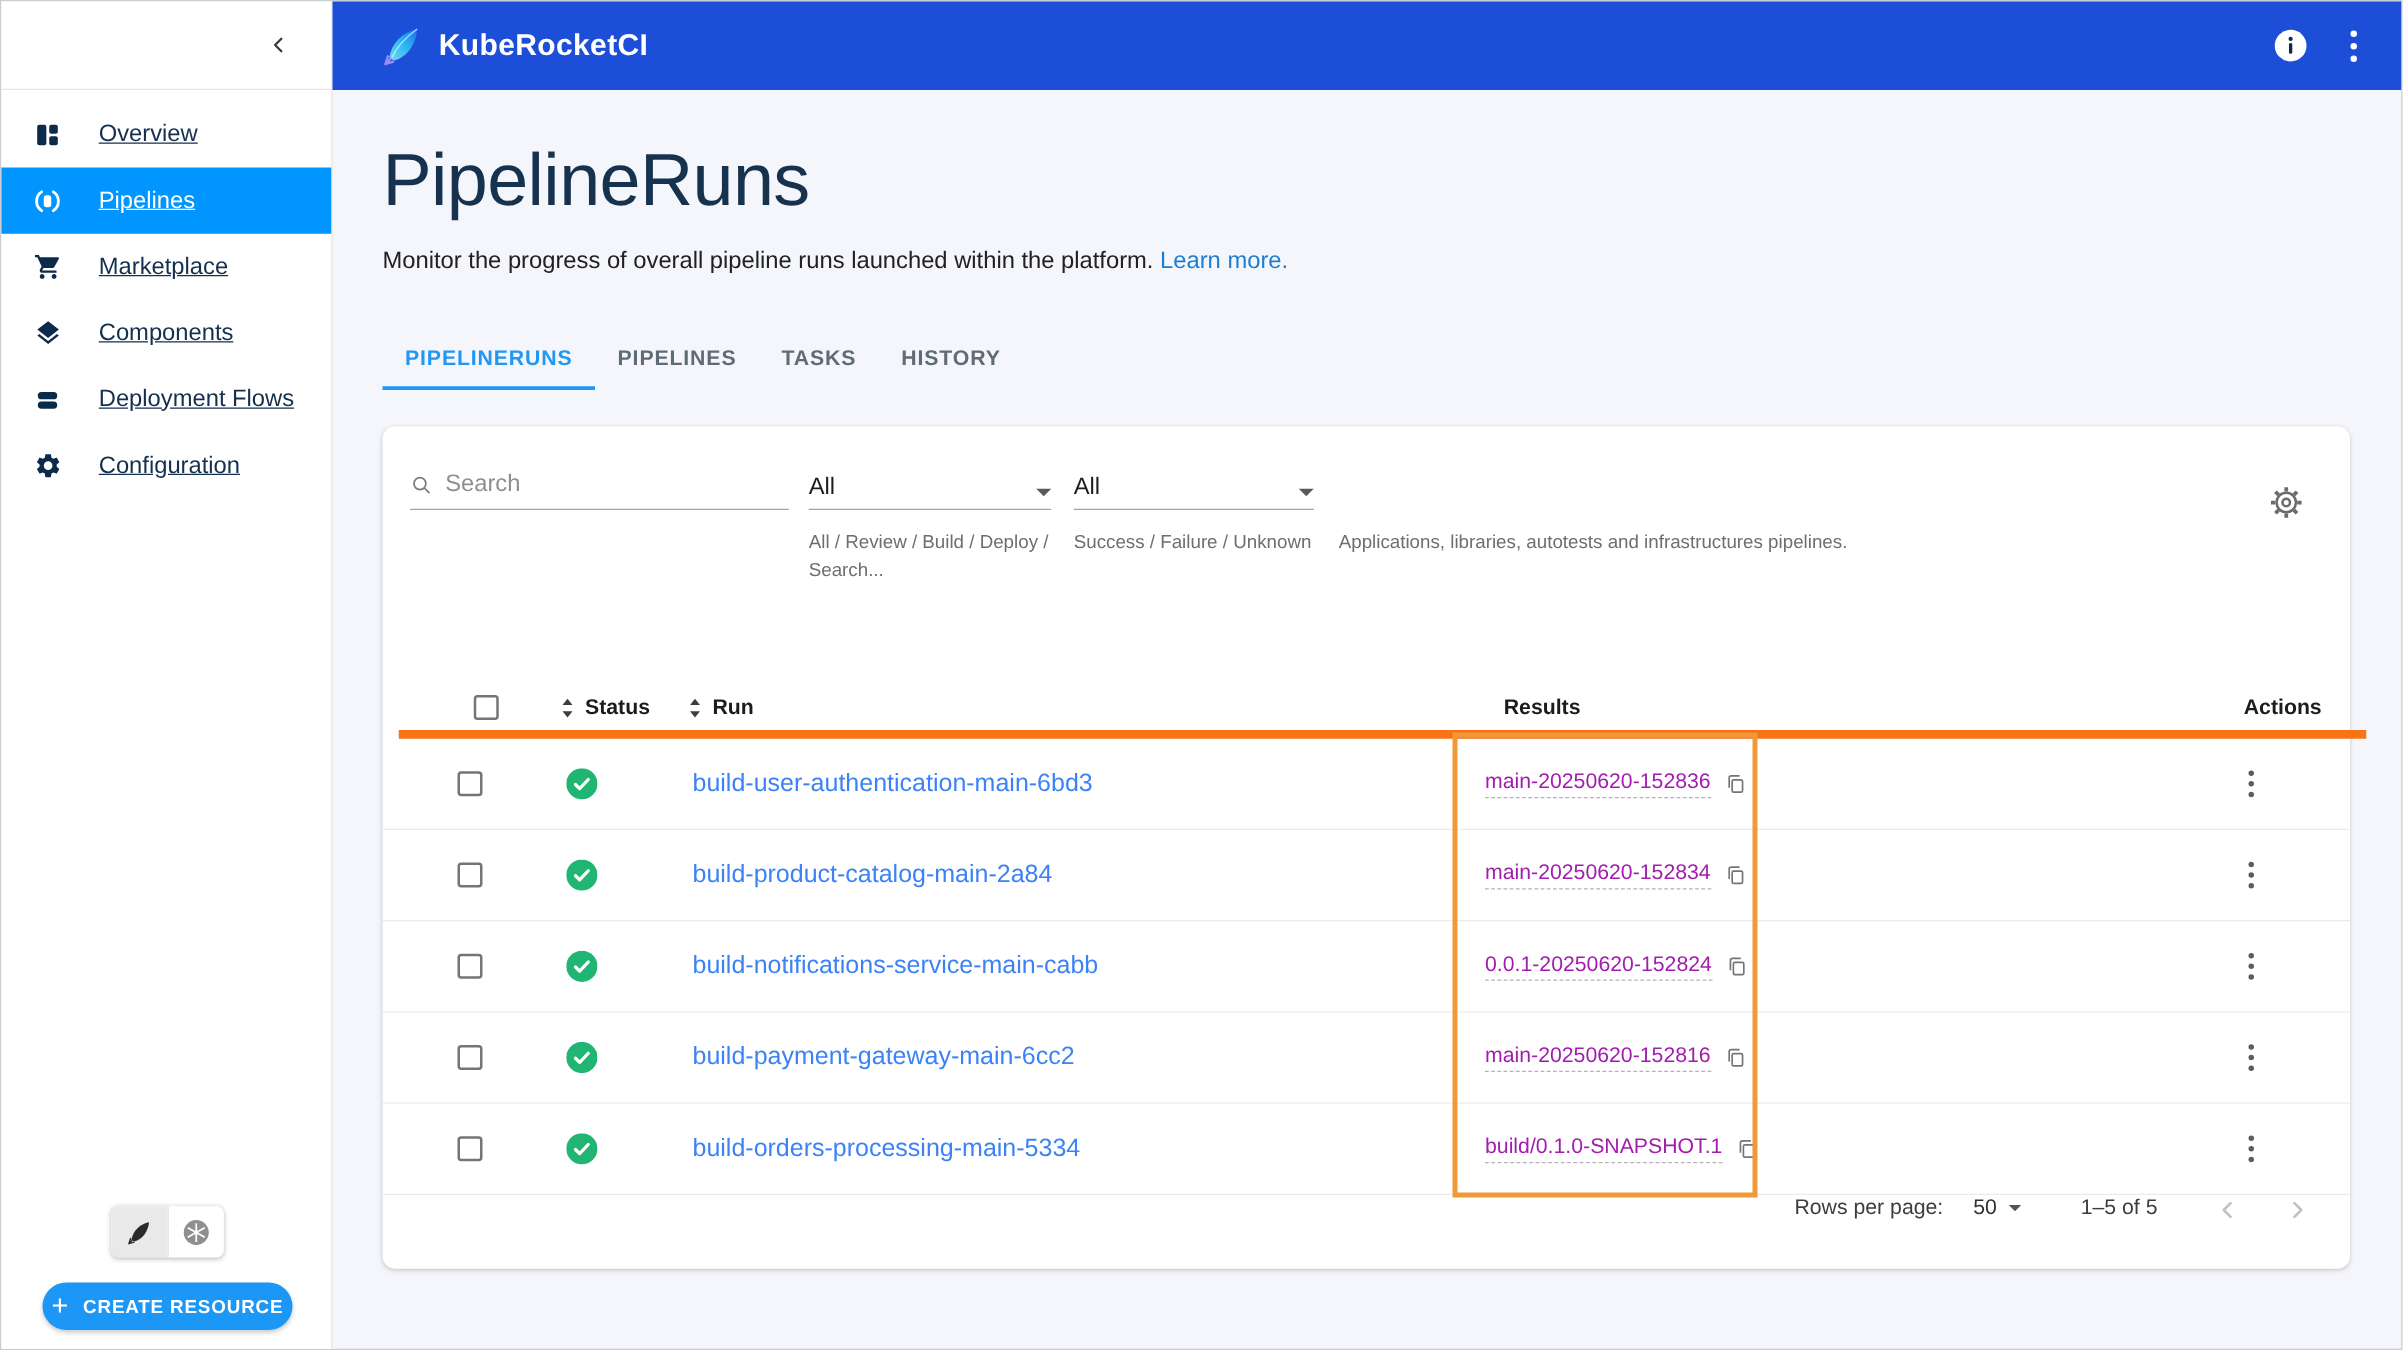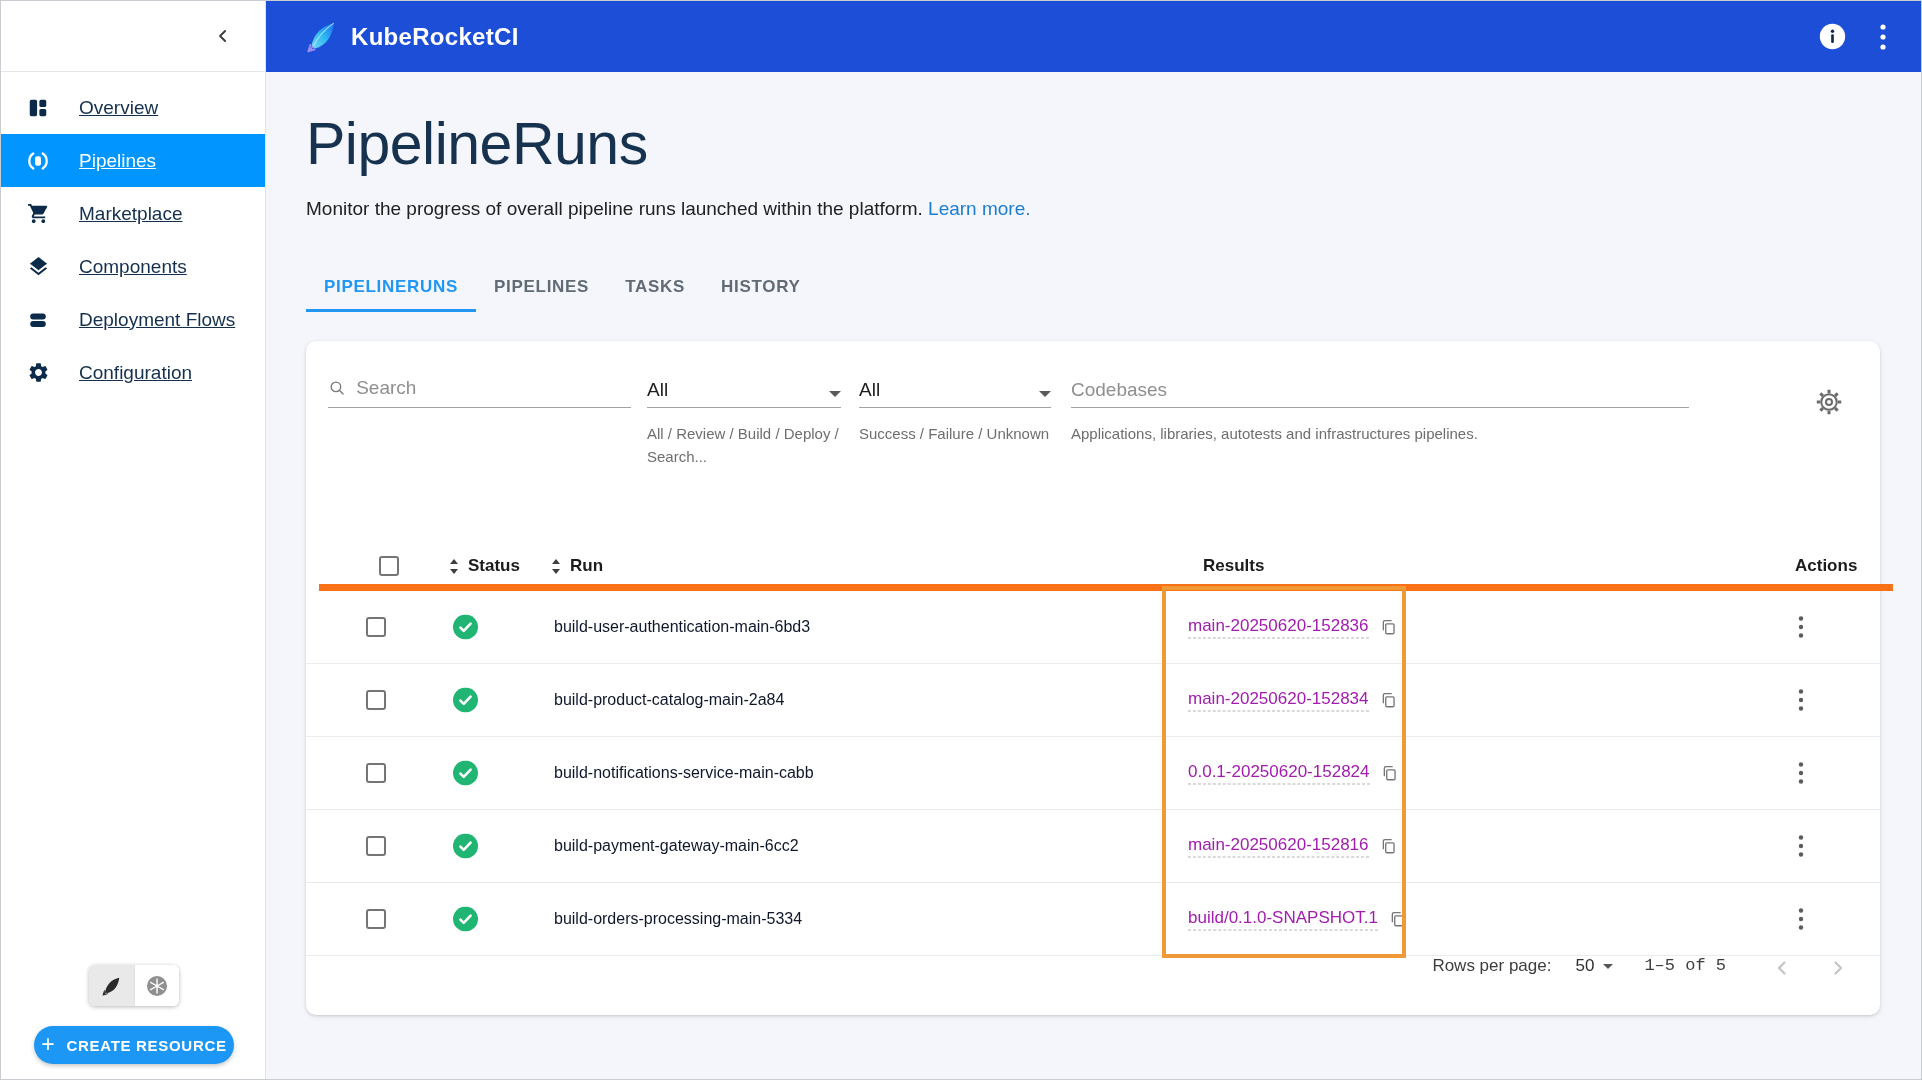--- a/index.html
+++ b/index.html
@@ -61,31 +61,31 @@
   .thead { position:absolute; left:13px; top:200px; width:100%; height:50px; border-bottom:7px solid #f97316; }
   .th { position:absolute; top:0; height:50px; display:flex; align-items:center; gap:9px; font-size:17px; font-weight:bold; color:#1c1c1c; }
   .th-check { left:60px; } .th-status { left:130px; } .th-run { left:232px; } .th-results { left:884px; } .th-actions { left:1476px; }
   .tbody { position:absolute; left:0; top:250px; width:100%; }
   .trow { position:relative; height:73px; border-bottom:1px solid #ebebeb; }
   .cell { position:absolute; top:50%; transform:translateY(-50%); }
   .c-check { left:60px; } .c-status { left:147px; display:flex; } .c-run { left:248px; }
   .c-result { left:882px; display:flex; align-items:center; gap:10px; }
   .c-kebab { left:1492px; cursor:pointer; display:flex; }
   .checkbox { width:20px; height:20px; border:2px solid #757575; border-radius:3px; background:#fff; cursor:pointer; display:block; }
-  .run-link { font-size:16px; color:#0f172a; text-decoration:none; cursor:pointer; }
+  .run-link { font-size:20px; color:#3b82f6; text-decoration:none; cursor:pointer; }
   .result-text { font-size:17px; color:#a21caf; border-bottom:1px dashed #b3b3b3; padding-bottom:2px; cursor:pointer; }
   .copy-btn { background:none; border:none; padding:0; cursor:pointer; display:flex; }
 
   .highlight-box { position:absolute; left:856px; top:245px; width:244px; height:372px; border:4px solid #f09a37; pointer-events:none; z-index:5; }
 
   
   .pagination { position:absolute; left:6px; bottom:0; width:100%; height:59px; display:flex; align-items:flex-start; justify-content:flex-end; padding-right:36px; font-size:17px; color:#3d3d3d; }
   .rpp-value { margin-left:24px; display:flex; align-items:center; gap:9px; cursor:pointer; color:#2f2f2f; }
   .rpp-caret { width:0; height:0; border-left:5px solid transparent; border-right:5px solid transparent; border-top:5px solid #555; }
-  .range { margin-left:31px;font-family:Liberation Mono, monospace; }
+  .range { margin-left:48px; }
   .pg-btn { background:none; border:none; padding:0; margin-left:44px; cursor:default; display:flex; }
 </style>
 </head>
 <body>
 
 <div class="screen">
 
   <aside class="sidebar">
     <div class="sidebar-top">
       <button class="icon-btn">
@@ -246,23 +246,20 @@
         <span style="display:block">All / Review / Build / Deploy /</span>
         <span style="display:block">Search...</span>
       </div>
 
       <div class="field f-dd2">
         <span class="dd-value">All</span>
         <span class="dd-caret"></span>
       </div>
       <div class="helper hp2">Success / Failure / Unknown</div>
 
-      <div class="field f-cb">
-        <input type="text" placeholder="Codebases" style="">
-      </div>
       <div class="helper hp3">Applications, libraries, autotests and infrastructures pipelines.</div>
 
       <button class="icon-btn f-gear">
         <svg width="30" height="30" viewBox="0 0 24 24">
             <g fill="none" stroke="#6b6b6b" stroke-width="1.6">
               <circle cx="12" cy="12" r="6.2"></circle>
               <circle cx="12" cy="12" r="2.4"></circle>
               <g stroke-width="2.4">
                 <path d="M12 2.2 V5"></path>
                 <path d="M12 19 V21.8"></path>

